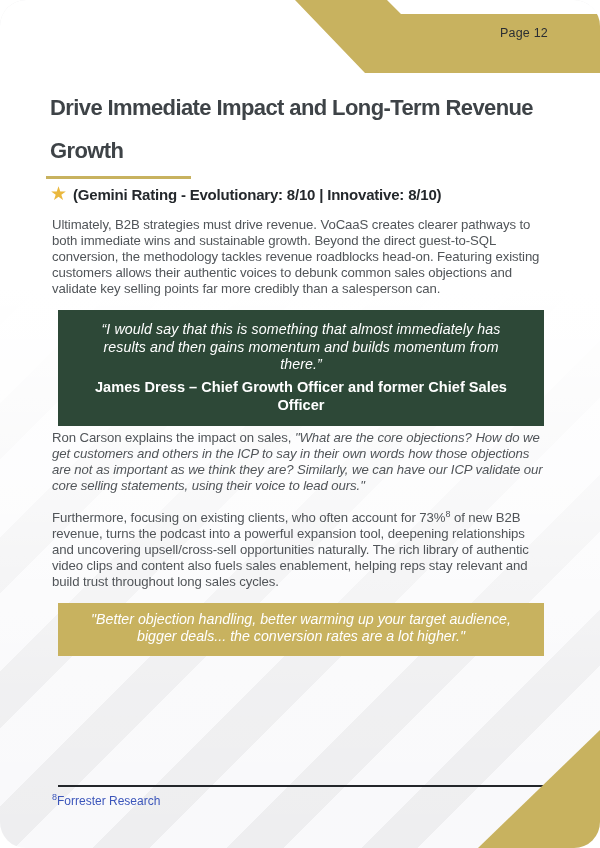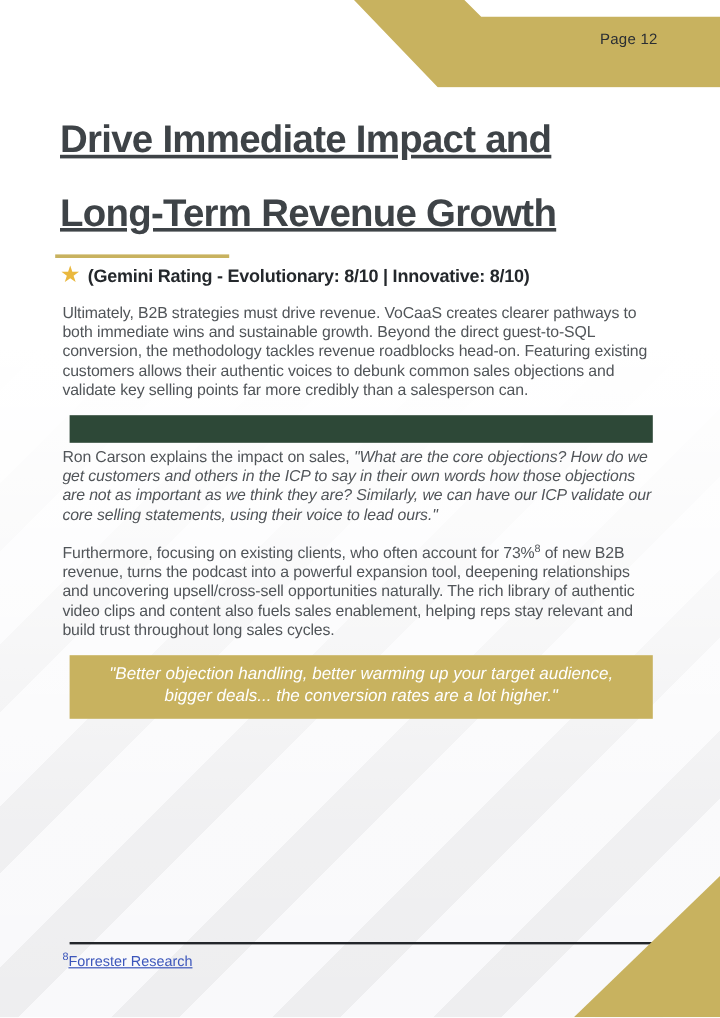--- a/index.html
+++ b/index.html
@@ -1,54 +1,54 @@
 <!DOCTYPE html>
 <html style="--gold: #c8b25f; --green: #2d4837; --title: #3e4347; --body: #515559; --link: #3c56bb; --star: #eab83e;"><head>
 <meta charset="utf-8">
 <style>
   html,body{margin:0;padding:0;}
   body{font-family:"Liberation Sans", sans-serif; background:#fff;}
-  .page{position:relative; width:600px; height:848px; background:#fff; overflow:hidden;}
+  .page{position:relative; width:600px; height:848px; background:#fff; overflow:hidden;border-radius:26px;}
 
   
   .stripes{position:absolute; inset:0;
     background:repeating-linear-gradient(135deg, #ebebed 0 40px, #f8f8fa 40px 95px);}
   .stripes-fade{position:absolute; inset:0;
     background:linear-gradient(#ffffff 0%, #ffffff 34%, rgba(255,255,255,.75) 55%, rgba(255,255,255,.28) 80%, rgba(255,255,255,.15) 100%);}
 
   
   .ribbon{position:absolute; top:0; left:0; width:600px; height:73px; background:var(--gold,#c8b25f);
     clip-path:polygon(295px 0, 387px 0, 401px 14px, 600px 14px, 600px 73px, 365px 73px);}
   .page-label{position:absolute; top:26px; right:52px; font-size:12.5px; color:#2a2e33; letter-spacing:.2px;}
 
   
   .corner{position:absolute; right:0; bottom:0; width:122px; height:118px; background:var(--gold,#c8b25f);
     clip-path:polygon(100% 0, 100% 100%, 0 100%);}
 
   .content{position:absolute; left:50px; top:86px; width:498px;}
-  h1{margin:0; font-size:32px; line-height:61px; font-weight:bold; letter-spacing:-0.6px; color:var(--title,#3e4347);text-decoration:underline;}
+  h1{margin:0; font-size:22px; line-height:43px; font-weight:bold; letter-spacing:-0.6px; color:var(--title,#3e4347);}
   .title-underline{width:145px; height:3px; background:var(--gold,#c8b25f); margin:4px 0 0 -4px;}
   .rating{display:flex; align-items:center; gap:6px; margin-top:5px;}
   .star{color:var(--star,#eab83e); font-size:19px; line-height:20px;}
   .rating-text{font-weight:bold; font-size:15px; color:#24282c; letter-spacing:-0.2px;text-align:center;}
 
   p.body{margin:13px 0 0 2px; width:496px; font-size:13.2px; line-height:16px; color:var(--body,#515559); letter-spacing:-0.1px;}
   p.body .q{font-style:italic;}
   sup{font-size:9px; line-height:0;}
 
   .qbox{box-sizing:border-box; margin:13px 0 0 8px; width:486px; text-align:center; color:#fff;}
   .qbox .quote{font-style:italic; font-size:14.2px; line-height:17.5px; margin:0;}
   .qbox .attr{font-weight:bold; font-size:14.6px; line-height:18px; margin:4px 0 0;}
   .qbox.green{background:var(--green,#2d4837); padding:11px 26px 12px;}
   .qbox.gold{background:var(--gold,#c8b25f); padding:8px 20px 10px;}
   .qbox.green .quote{letter-spacing:.1px;}
 
   .footnote-rule{position:absolute; left:58px; top:785px; width:490px; height:2px; background:#23262a;}
   .footnote{position:absolute; left:52px; top:794px; font-size:12px; color:var(--link,#3c56bb);}
-  .footnote a{color:var(--link,#3c56bb); text-decoration:underline; cursor:pointer;}
+  .footnote a{color:var(--link,#3c56bb); cursor:pointer;}
 </style>
 </head>
 <body>
 
 <div class="page">
   <div class="stripes"></div>
   <div class="stripes-fade"></div>
 
   <div class="ribbon"></div>
   <span class="page-label">Page 12</span>
@@ -58,20 +58,22 @@
     <div class="title-underline"></div>
 
     <div class="rating">
       <span class="star">★</span>
       <span class="rating-text">(Gemini Rating - Evolutionary: 8/10 | Innovative: 8/10)</span>
     </div>
 
     <p class="body">Ultimately, B2B strategies must drive revenue. VoCaaS creates clearer pathways to both immediate wins and sustainable growth. Beyond the direct guest-to-SQL conversion, the methodology tackles revenue roadblocks head-on. Featuring existing customers allows their authentic voices to debunk common sales objections and validate key selling points far more credibly than a salesperson can.</p>
 
     <div class="qbox green">
+      <p class="quote">“I would say that this is something that almost immediately has results and then gains momentum and builds momentum from there.”</p>
+      <p class="attr">James Dress – Chief Growth Officer and former Chief Sales Officer</p>
     </div>
 
     <p class="body" style="margin-top:4px;"><span>Ron Carson explains the impact on sales, </span><span class="q">"What are the core objections? How do we get customers and others in the ICP to say in their own words how those objections are not as important as we think they are? Similarly, we can have our ICP validate our core selling statements, using their voice to lead ours."</span></p>
 
     <p class="body" style="margin-top:16px;"><span>Furthermore, focusing on existing clients, who often account for 73%</span><sup>8</sup><span> of new B2B revenue, turns the podcast into a powerful expansion tool, deepening relationships and uncovering upsell/cross-sell opportunities naturally. The rich library of authentic video clips and content also fuels sales enablement, helping reps stay relevant and build trust throughout long sales cycles.</span></p>
 
     <div class="qbox gold">
       <p class="quote">"Better objection handling, better warming up your target audience, bigger deals... the conversion rates are a lot higher."</p>
     </div>
   </div>

